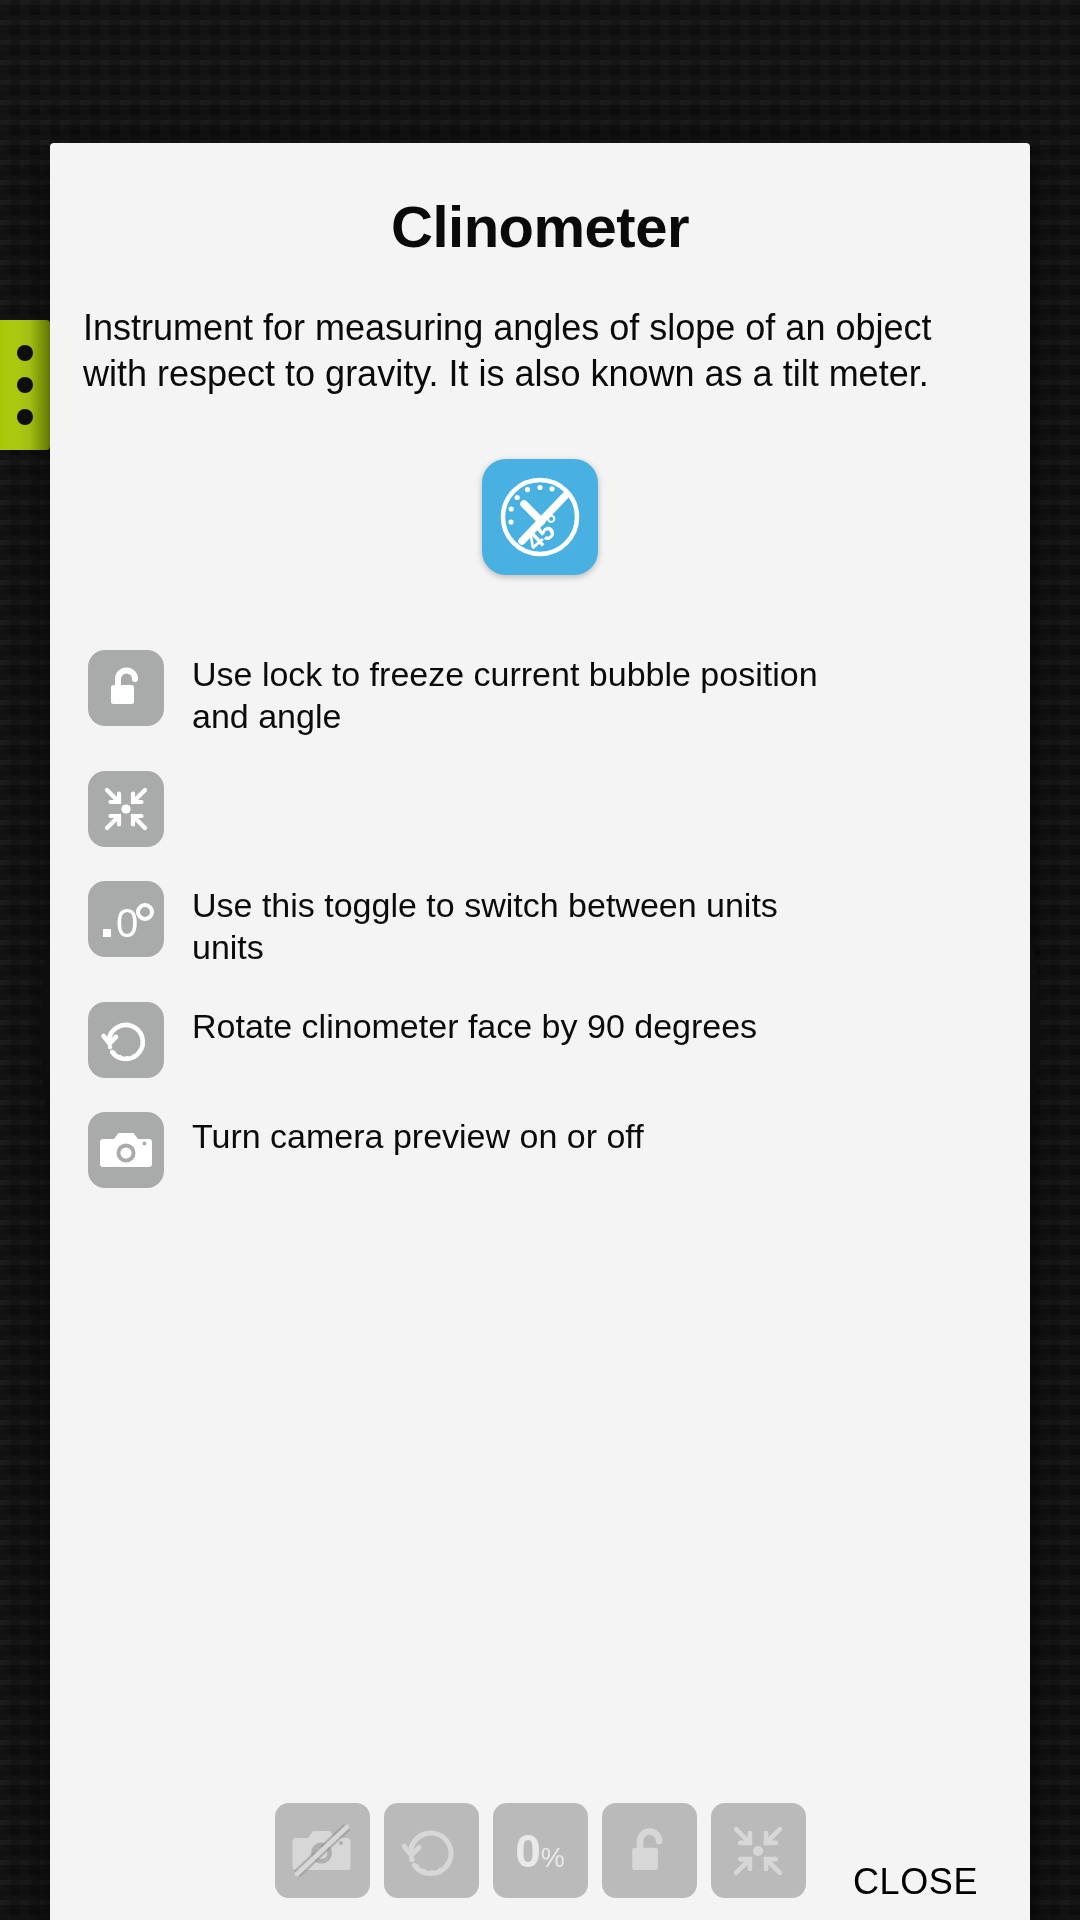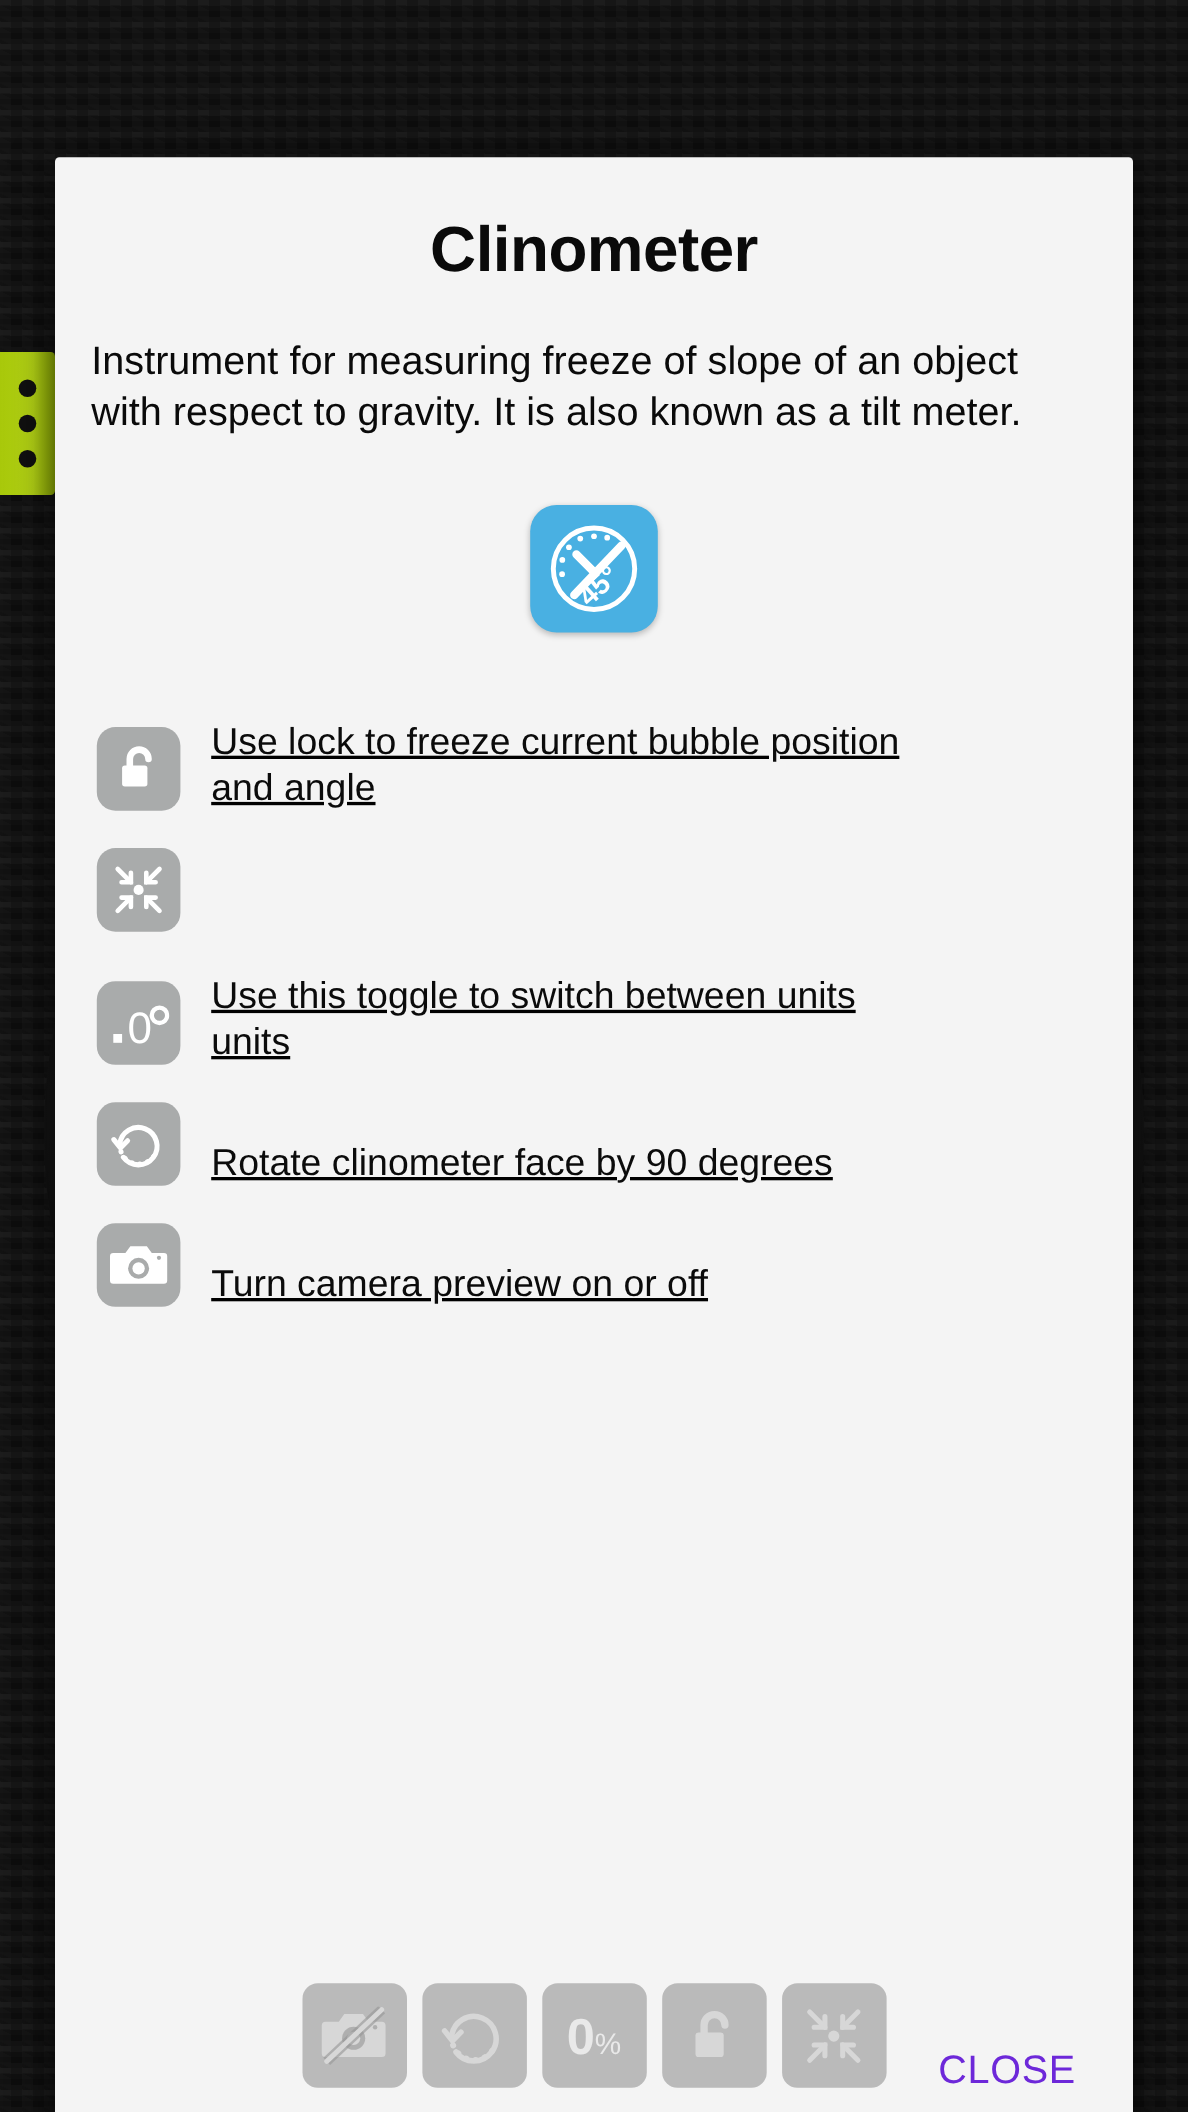--- a/index.html
+++ b/index.html
@@ -93,24 +93,23 @@
     width:116px; height:116px;
     border-radius:24px;
     background:#49b0e2;
     box-shadow:0 2px 6px rgba(0,0,0,.25);
     display:flex; align-items:center; justify-content:center;
   }
 
   
   #feature-list { margin-top:75px; }
   .feature-row {
-    display:flex; align-items:flex-end;
+    display:flex; align-items:flex-start;
     margin-bottom:34px;
     padding-left:8px;
-    text-decoration:underline;
   }
   .feature-icon {
     flex:0 0 auto;
     width:76px; height:76px;
     border-radius:17px;
     background:#a9abab;
     display:flex; align-items:center; justify-content:center;
     margin-right:28px;
   }
   .feature-icon svg { display:block; }
@@ -118,21 +117,21 @@
     font-size:34px; color:#0b0b0b; line-height:1.22;
     padding-top:4px;
     max-width:660px;
   }
 
   
   #close-row {
     position:absolute; right:52px; bottom:52px;
   }
   #close-button {
-    font-size:36px; color:#6d28d9;
+    font-size:36px; color:#000000;
     letter-spacing:.6px; font-weight:400;
     background:none; border:none; cursor:pointer;
     font-family:"Liberation Sans", sans-serif;
   }
 
   
   #bottom-toolbar {
     position:absolute; left:0; bottom:22px;
     width:1080px;
     display:flex; justify-content:center; gap:14px;
@@ -167,21 +166,21 @@
 <div id="side-tab">
   <span class="dot"></span>
   <span class="dot"></span>
   <span class="dot"></span>
 </div>
 
 <div id="dialog">
 
   <h1 id="dialog-title">Clinometer</h1>
 
-  <p id="dialog-desc">Instrument for measuring freeze of slope of an object with respect to gravity. It is also known as a tilt meter.</p>
+  <p id="dialog-desc">Instrument for measuring angles of slope of an object with respect to gravity. It is also known as a tilt meter.</p>
 
   <div id="app-icon-wrap">
     <div id="app-icon">
       <svg width="92" height="92" viewBox="0 0 92 92" aria-hidden="true">
         <circle cx="46" cy="46" r="37" fill="none" stroke="#ffffff" stroke-width="4.5"></circle>
         <g fill="#ffffff">
           <circle cx="46" cy="16.5" r="2.6"></circle>
           <circle cx="33.5" cy="18.6" r="2.6"></circle>
           <circle cx="23.2" cy="26.5" r="2.6"></circle>
           <circle cx="17.2" cy="38" r="2.6"></circle>

